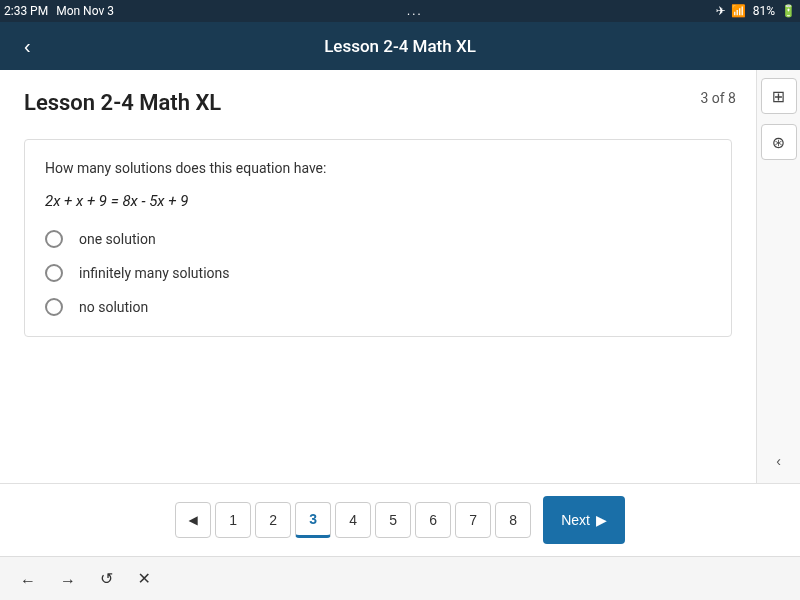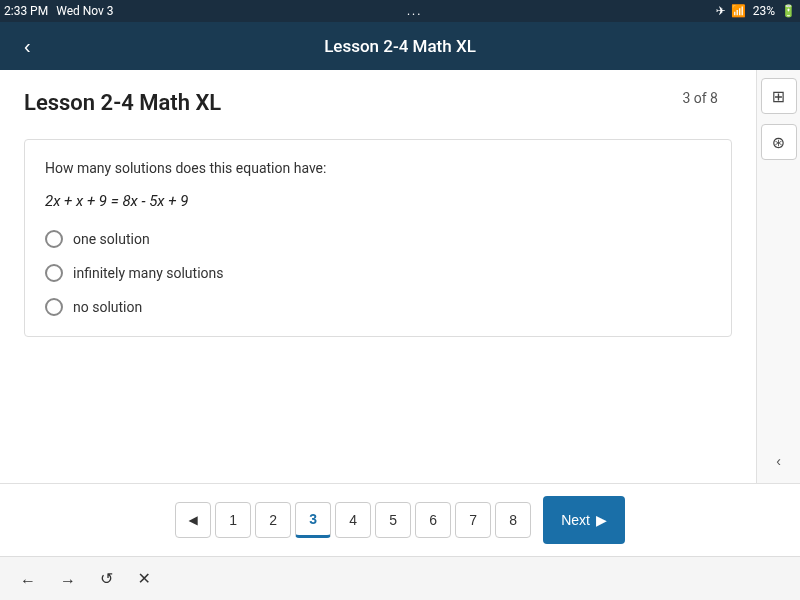--- a/index.html
+++ b/index.html
@@ -74,21 +74,21 @@
     .lesson-title {
       font-size: 22px;
       font-weight: 600;
       color: #222;
       margin-bottom: 4px;
     }
 
     .page-indicator {
       position: absolute;
       top: 20px;
-      right: 38px;
+      right: 20px;
       font-size: 14px;
       color: #555;
     }
 
     .question-section {
       margin-top: 24px;
       border: 1px solid #ddd;
       border-radius: 4px;
       padding: 20px;
     }
@@ -108,21 +108,21 @@
 
     .options {
       display: flex;
       flex-direction: column;
       gap: 16px;
     }
 
     .option-item {
       display: flex;
       align-items: center;
-      gap: 10px;
+      gap: 16px;
       cursor: pointer;
     }
 
     .radio-circle {
       width: 18px;
       height: 18px;
       border-radius: 50%;
       border: 2px solid #888;
       background: white;
       flex-shrink: 0;
@@ -246,27 +246,27 @@
       color: #333;
       padding: 4px;
     }
   </style>
 </head>
 <body>
 
 <div class="status-bar">
   <div class="status-left">
     <span>2:33 PM</span>
-    <span>Wed Nov 3</span>
+    <span>Mon Nov 3</span>
   </div>
   <div class="status-dots">...</div>
   <div class="status-right">
     <span>✈</span>
     <span>📶</span>
-    <span>23%</span>
+    <span>81%</span>
     <span>🔋</span>
   </div>
 </div>
 
 <div class="header">
   <button class="back-btn">
     <span>‹</span>
   </button>
   <span class="header-title">Lesson 2-4 Math XL</span>
 </div>

